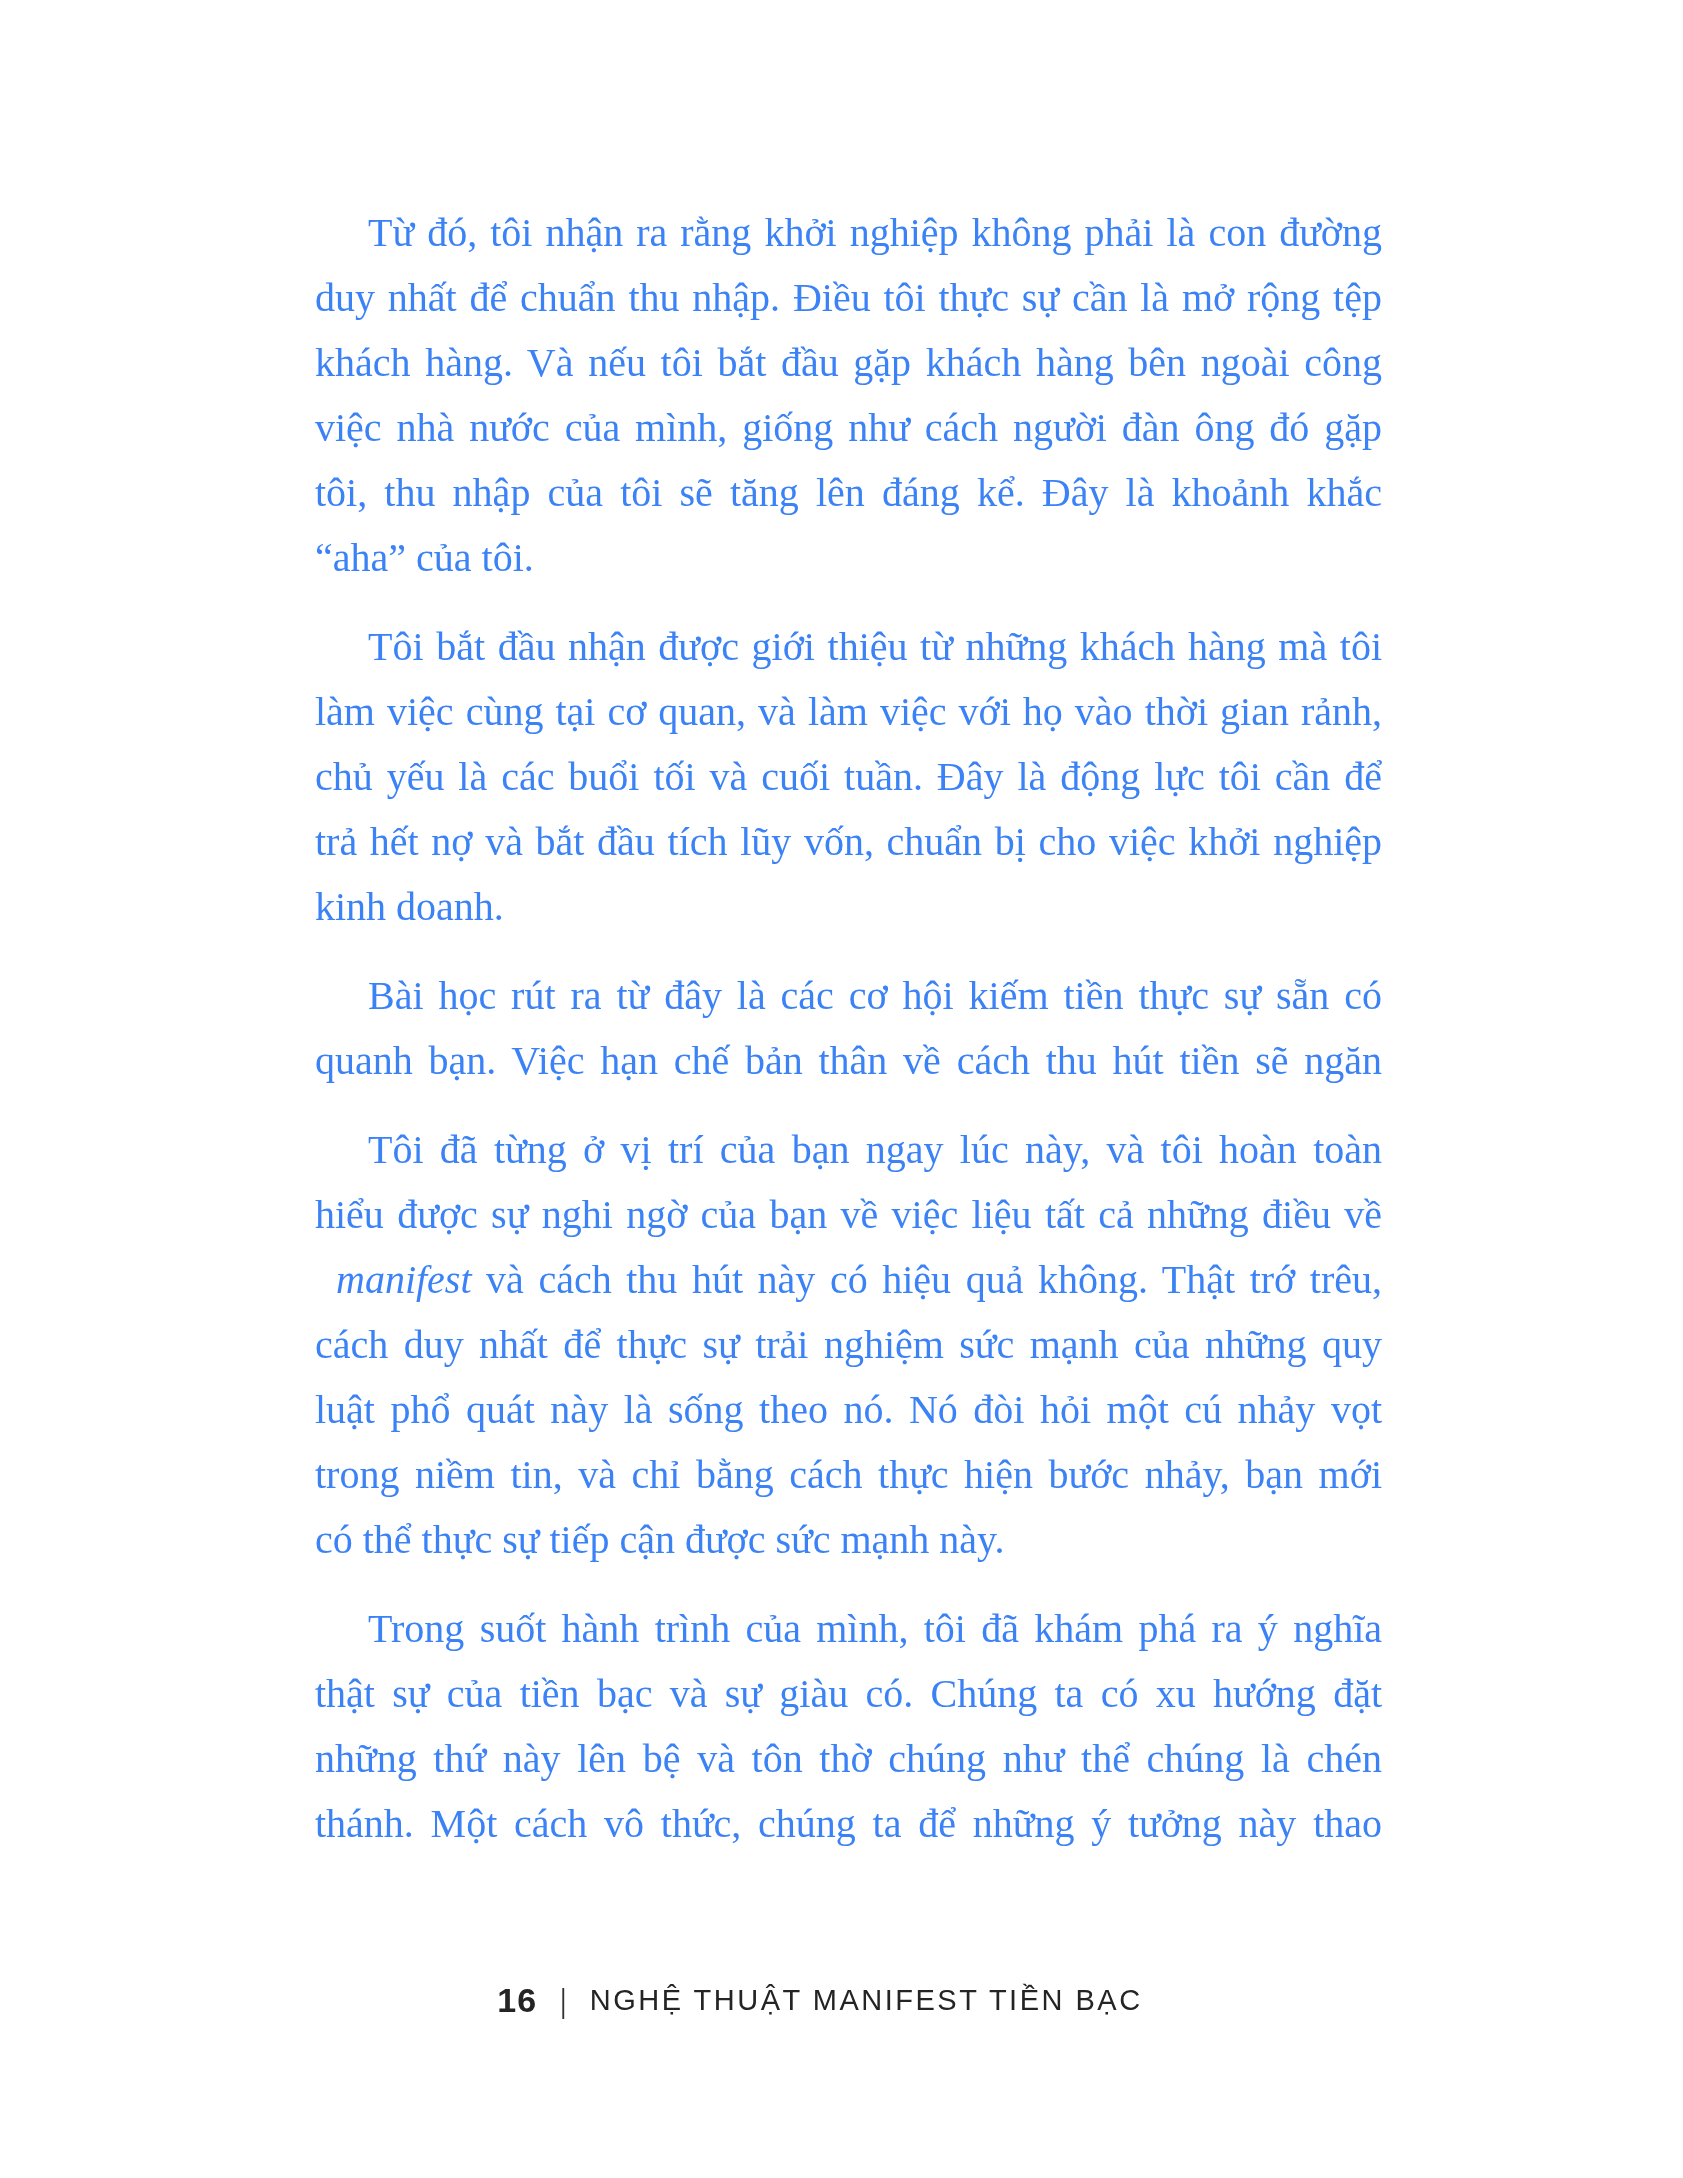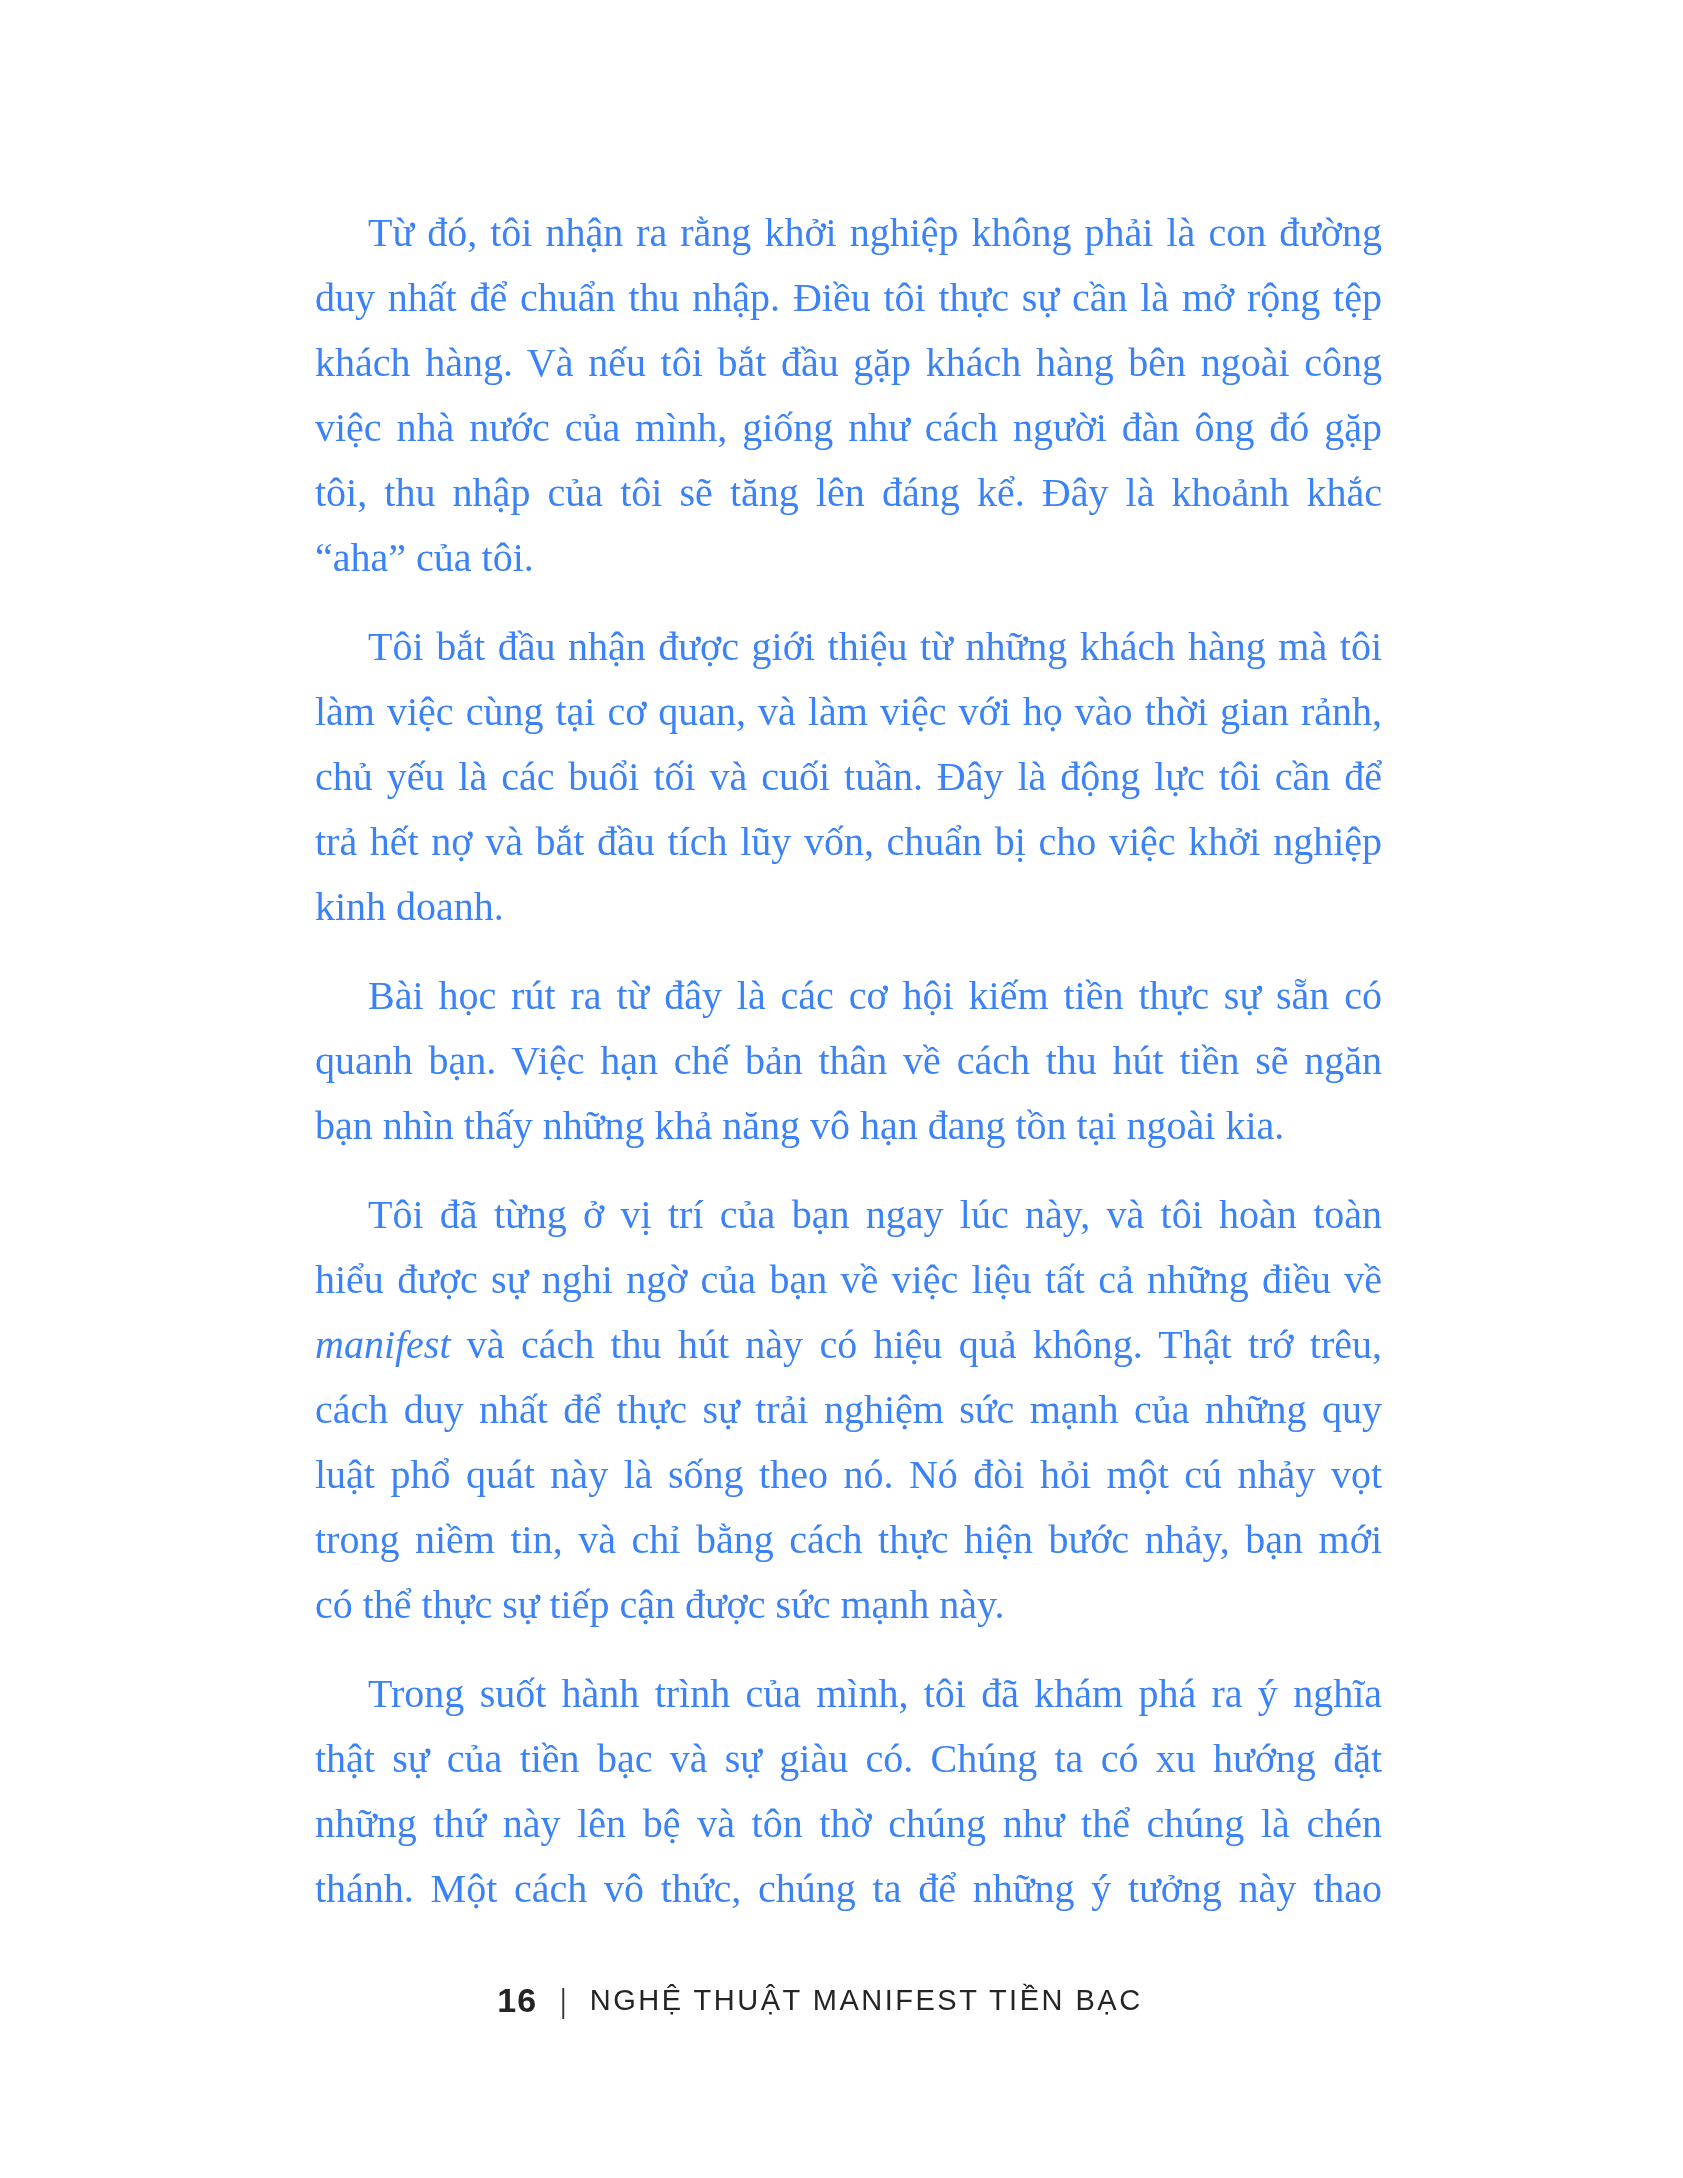--- a/index.html
+++ b/index.html
@@ -32,20 +32,21 @@
     text-align-last: justify;
   }
   .line.flush {
     text-align: left;
     text-align-last: left;
   }
   .line.first {
     text-indent: 53px;
   }
   .line i {
+    margin-left: 21px;
   }
   
   .footer {
     position: absolute;
     left: 0;
     top: 1981px;
     width: 1640px;
     text-align: center;
     font-family: "Liberation Sans", "DejaVu Sans", sans-serif;
     color: #242424;
@@ -88,21 +89,20 @@
     <div class="para">
       <div class="line first"><span>Tôi bắt đầu nhận được giới thiệu từ những khách hàng mà tôi</span></div>
       <div class="line"><span>làm việc cùng tại cơ quan, và làm việc với họ vào thời gian rảnh,</span></div>
       <div class="line"><span>chủ yếu là các buổi tối và cuối tuần. Đây là động lực tôi cần để</span></div>
       <div class="line"><span>trả hết nợ và bắt đầu tích lũy vốn, chuẩn bị cho việc khởi nghiệp</span></div>
       <div class="line flush"><span>kinh doanh.</span></div>
     </div>
     <div class="para">
       <div class="line first"><span>Bài học rút ra từ đây là các cơ hội kiếm tiền thực sự sẵn có</span></div>
       <div class="line"><span>quanh bạn. Việc hạn chế bản thân về cách thu hút tiền sẽ ngăn</span></div>
-      <div class="line flush"><span>bạn nhìn thấy những khả năng vô hạn đang tồn tại ngoài kia.</span></div>
     </div>
     <div class="para">
       <div class="line first"><span>Tôi đã từng ở vị trí của bạn ngay lúc này, và tôi hoàn toàn</span></div>
       <div class="line"><span>hiểu được sự nghi ngờ của bạn về việc liệu tất cả những điều về</span></div>
       <div class="line"><i>manifest</i><span> và cách thu hút này có hiệu quả không. Thật trớ trêu,</span></div>
       <div class="line"><span>cách duy nhất để thực sự trải nghiệm sức mạnh của những quy</span></div>
       <div class="line"><span>luật phổ quát này là sống theo nó. Nó đòi hỏi một cú nhảy vọt</span></div>
       <div class="line"><span>trong niềm tin, và chỉ bằng cách thực hiện bước nhảy, bạn mới</span></div>
       <div class="line flush"><span>có thể thực sự tiếp cận được sức mạnh này.</span></div>
     </div>

